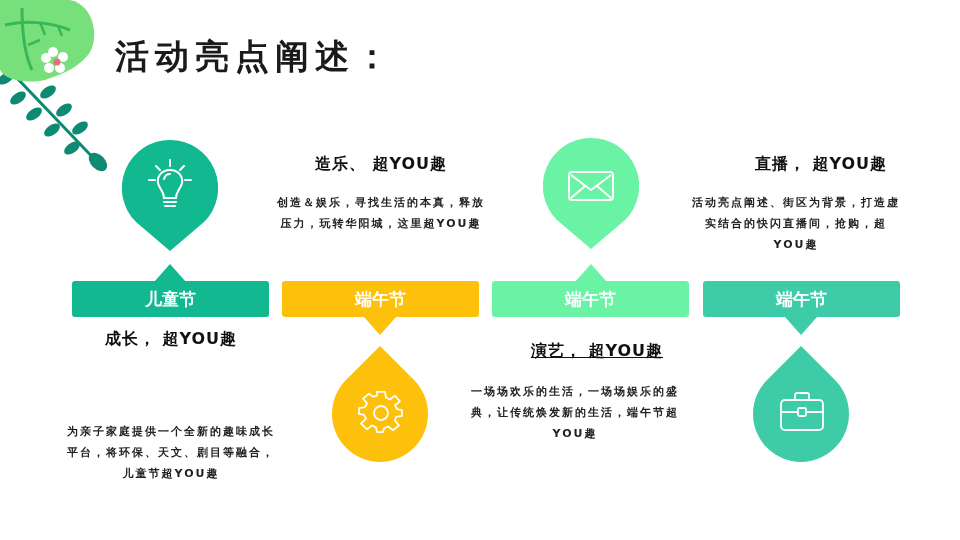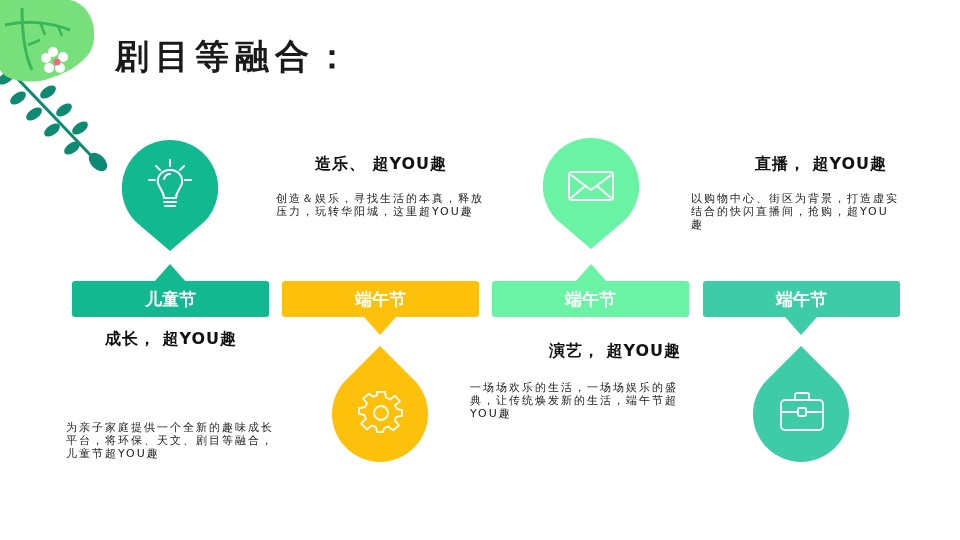--- a/index.html
+++ b/index.html
@@ -29,22 +29,22 @@
     }
     .notch-down {
       border-left: 16px solid transparent; border-right: 16px solid transparent;
       top: 317px;
     }
     .heading {
       width: 230px; text-align: center; font-size: 16px; font-weight: bold;
       color: #111; letter-spacing: 1px;
     }
     .desc {
-      width: 210px; font-size: 11px; line-height: 13px;
-      color: #222; letter-spacing: 2px;
+      width: 210px; text-align: center; font-size: 11px; line-height: 21px;
+      color: #222; letter-spacing: 2px; font-weight: bold;
     }
     .icon { position: absolute; }
   </style>
 </head>
 <body>
 
 <svg class="abs deco" viewBox="0 0 120 185" width="120" height="185">
 
   <path d="M-5 55 L100 165" stroke="#0f8a72" stroke-width="3" fill="none"></path>
   <g fill="#0f8a72">
@@ -68,21 +68,21 @@
   <g fill="#ffffff">
     <circle cx="53" cy="52" r="5"></circle>
       <circle cx="63" cy="57" r="5"></circle>
       <circle cx="60" cy="68" r="5"></circle>
     <circle cx="49" cy="68" r="5"></circle>
       <circle cx="46" cy="58" r="5"></circle>
   </g>
   <circle cx="57" cy="62" r="3.5" fill="#f06a84"></circle>
 </svg>
 
-<div class="abs title">剧目等融合：</div>
+<div class="abs title">活动亮点阐述：</div>
 
 <svg class="abs pin" style="left:122px; top:140px;" viewBox="0 0 96 126">
   <path d="M48 0 A48 48 0 0 1 82 82 L48 111 L14 82 A48 48 0 0 1 48 0 Z" fill="#12b88f"></path>
 </svg>
 <svg class="icon" style="left:146px; top:158px;" width="48" height="56" viewBox="0 0 48 56">
   <g stroke="#fff" stroke-width="2" fill="none" stroke-linecap="round">
     <line x1="24" y1="2" x2="24" y2="8"></line>
     <line x1="10" y1="8" x2="14" y2="12"></line>
     <line x1="38" y1="8" x2="34" y2="12"></line>
     <line x1="3" y1="22" x2="9" y2="22"></line>
@@ -123,25 +123,25 @@
   <g stroke="#fff" stroke-width="2" fill="none" stroke-linejoin="round">
     <rect x="2" y="2" width="44" height="28" rx="3"></rect>
     <path d="M4 5 L24 20 L44 5"></path>
     <path d="M4 28 L18 16 M44 28 L30 16"></path>
   </g>
 </svg>
 <div class="abs notch notch-up" style="left:575px; border-bottom:18px solid #6bf3a5;"></div>
 <div class="abs bar" style="left:492px; background:#6bf3a5;">
   <span>端午节</span>
 </div>
-<div class="abs heading" style="left:500px; top:341px;">演艺， 超YOU趣</div>
+<div class="abs heading" style="left:482px; top:341px;text-decoration:underline;">演艺， 超YOU趣</div>
 <div class="abs desc" style="left:470px; top:381px;">一场场欢乐的生活，一场场娱乐的盛典，让传统焕发新的生活，端午节超YOU趣</div>
 
 <div class="abs heading" style="left:706px; top:154px;">直播， 超YOU趣</div>
-<div class="abs desc" style="left:691px; top:192px;">以购物中心、街区为背景，打造虚实结合的快闪直播间，抢购，超YOU趣</div>
+<div class="abs desc" style="left:691px; top:192px;">活动亮点阐述、街区为背景，打造虚实结合的快闪直播间，抢购，超YOU趣</div>
 <div class="abs bar" style="left:703px; background:#3ecba7;">
   <span>端午节</span>
 </div>
 <div class="abs notch notch-down" style="left:785px; border-top:18px solid #3ecba7;"></div>
 <svg class="abs drop" style="left:753px; top:346px;" viewBox="0 0 96 126">
   <path d="M48 0 L82 34 A48 48 0 1 1 14 34 Z" fill="#3ecba7"></path>
 </svg>
 <svg class="icon" style="left:779px; top:392px;" width="46" height="40" viewBox="0 0 46 40">
   <g stroke="#fff" stroke-width="1.8" fill="none" stroke-linejoin="round">
     <path d="M16 8 L16 3 C16 2 17 1 18 1 L28 1 C29 1 30 2 30 3 L30 8"></path>

